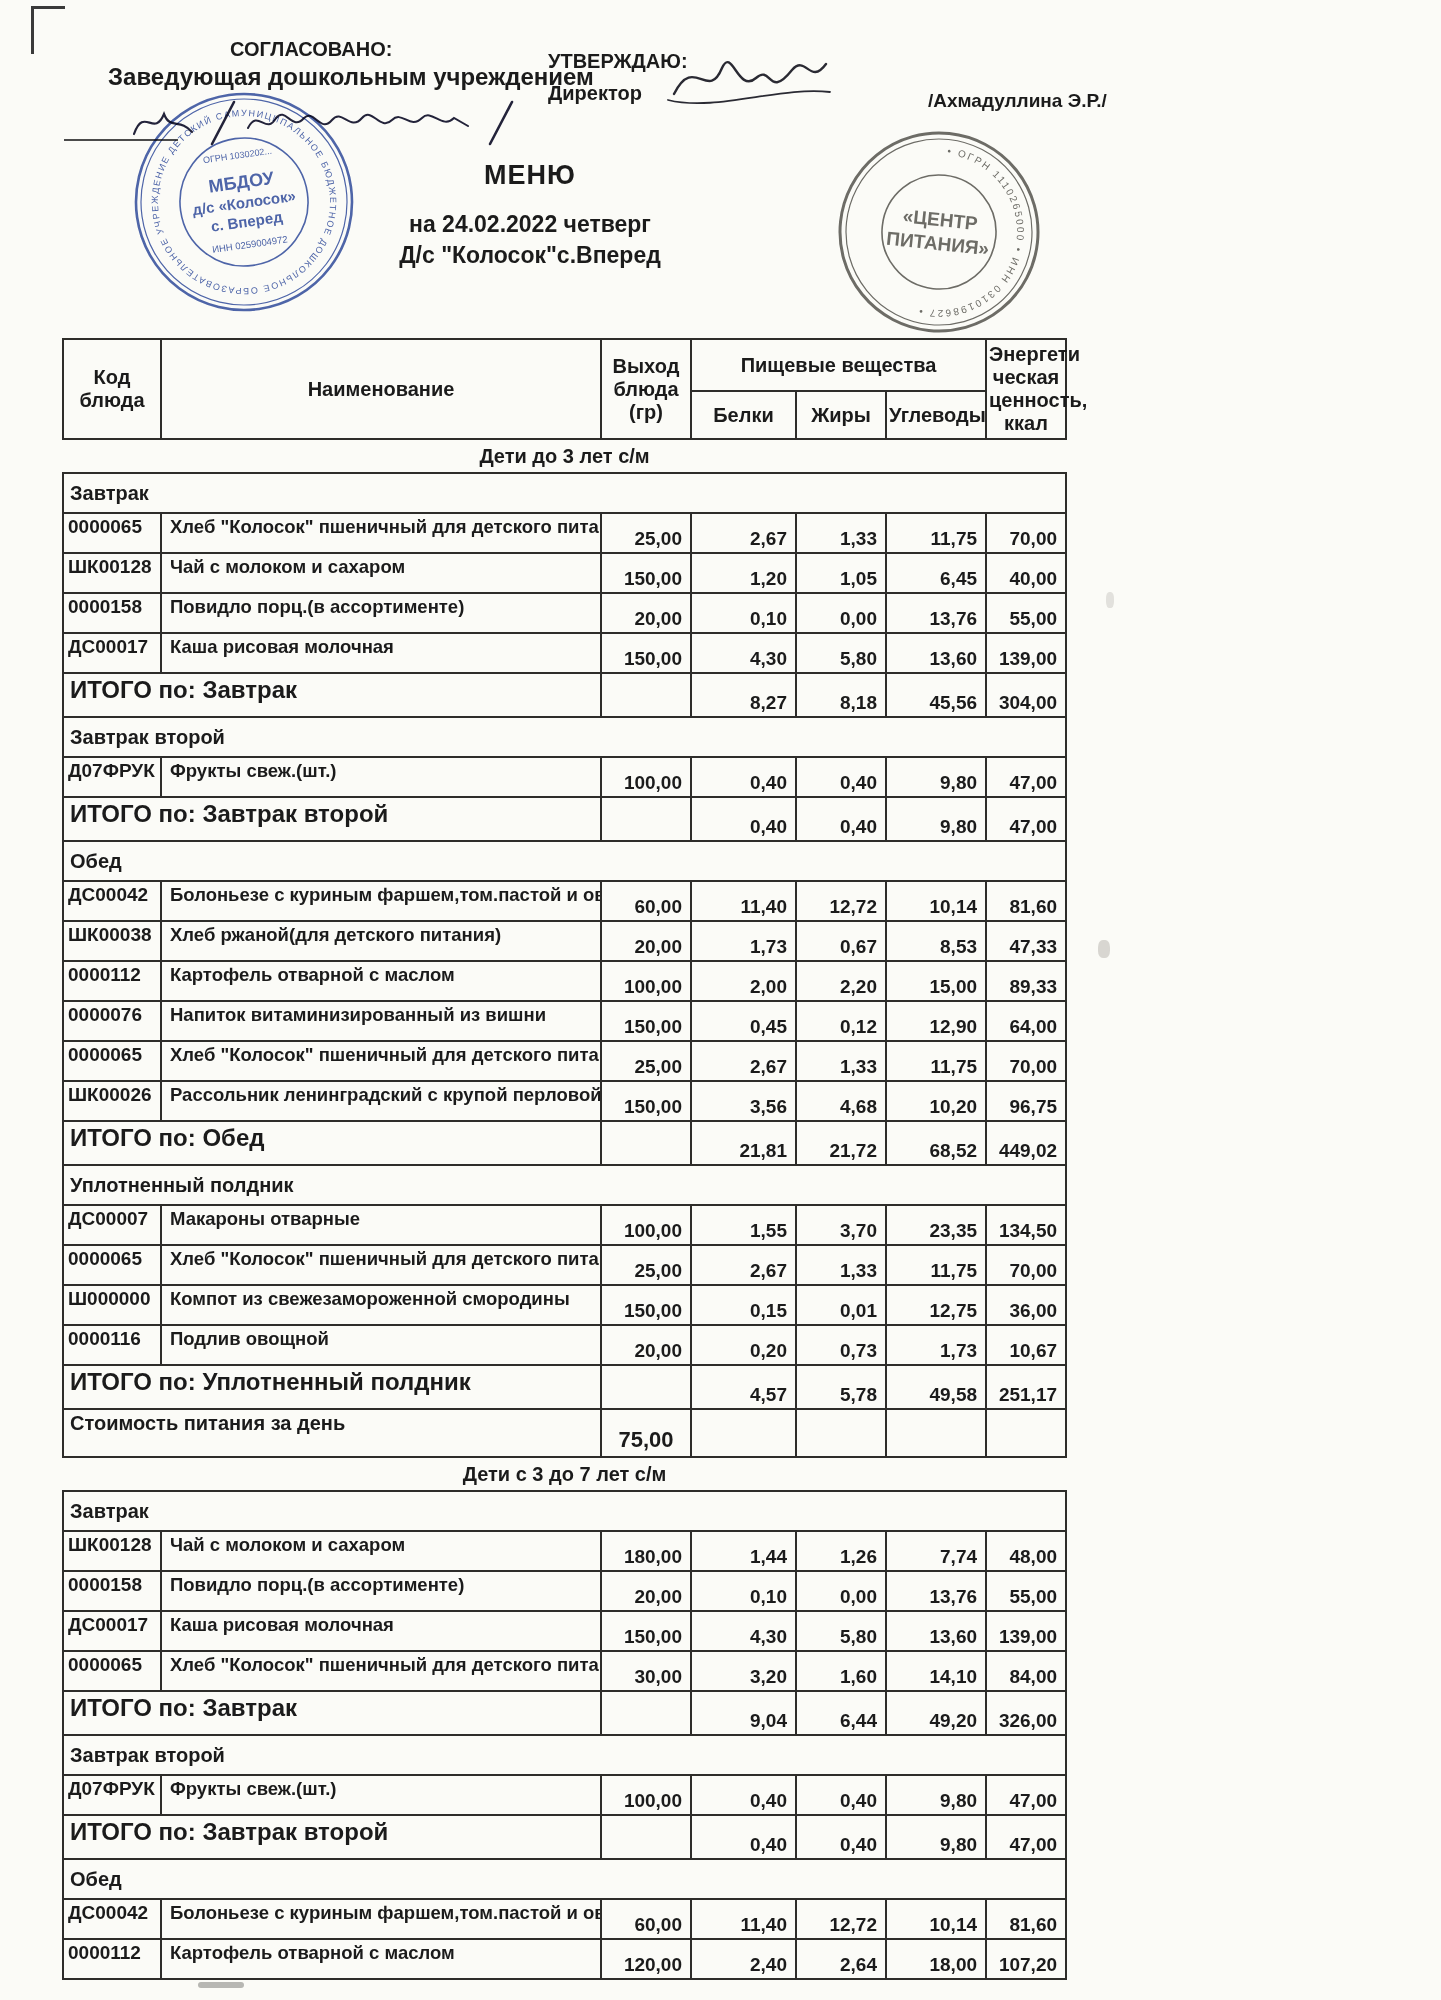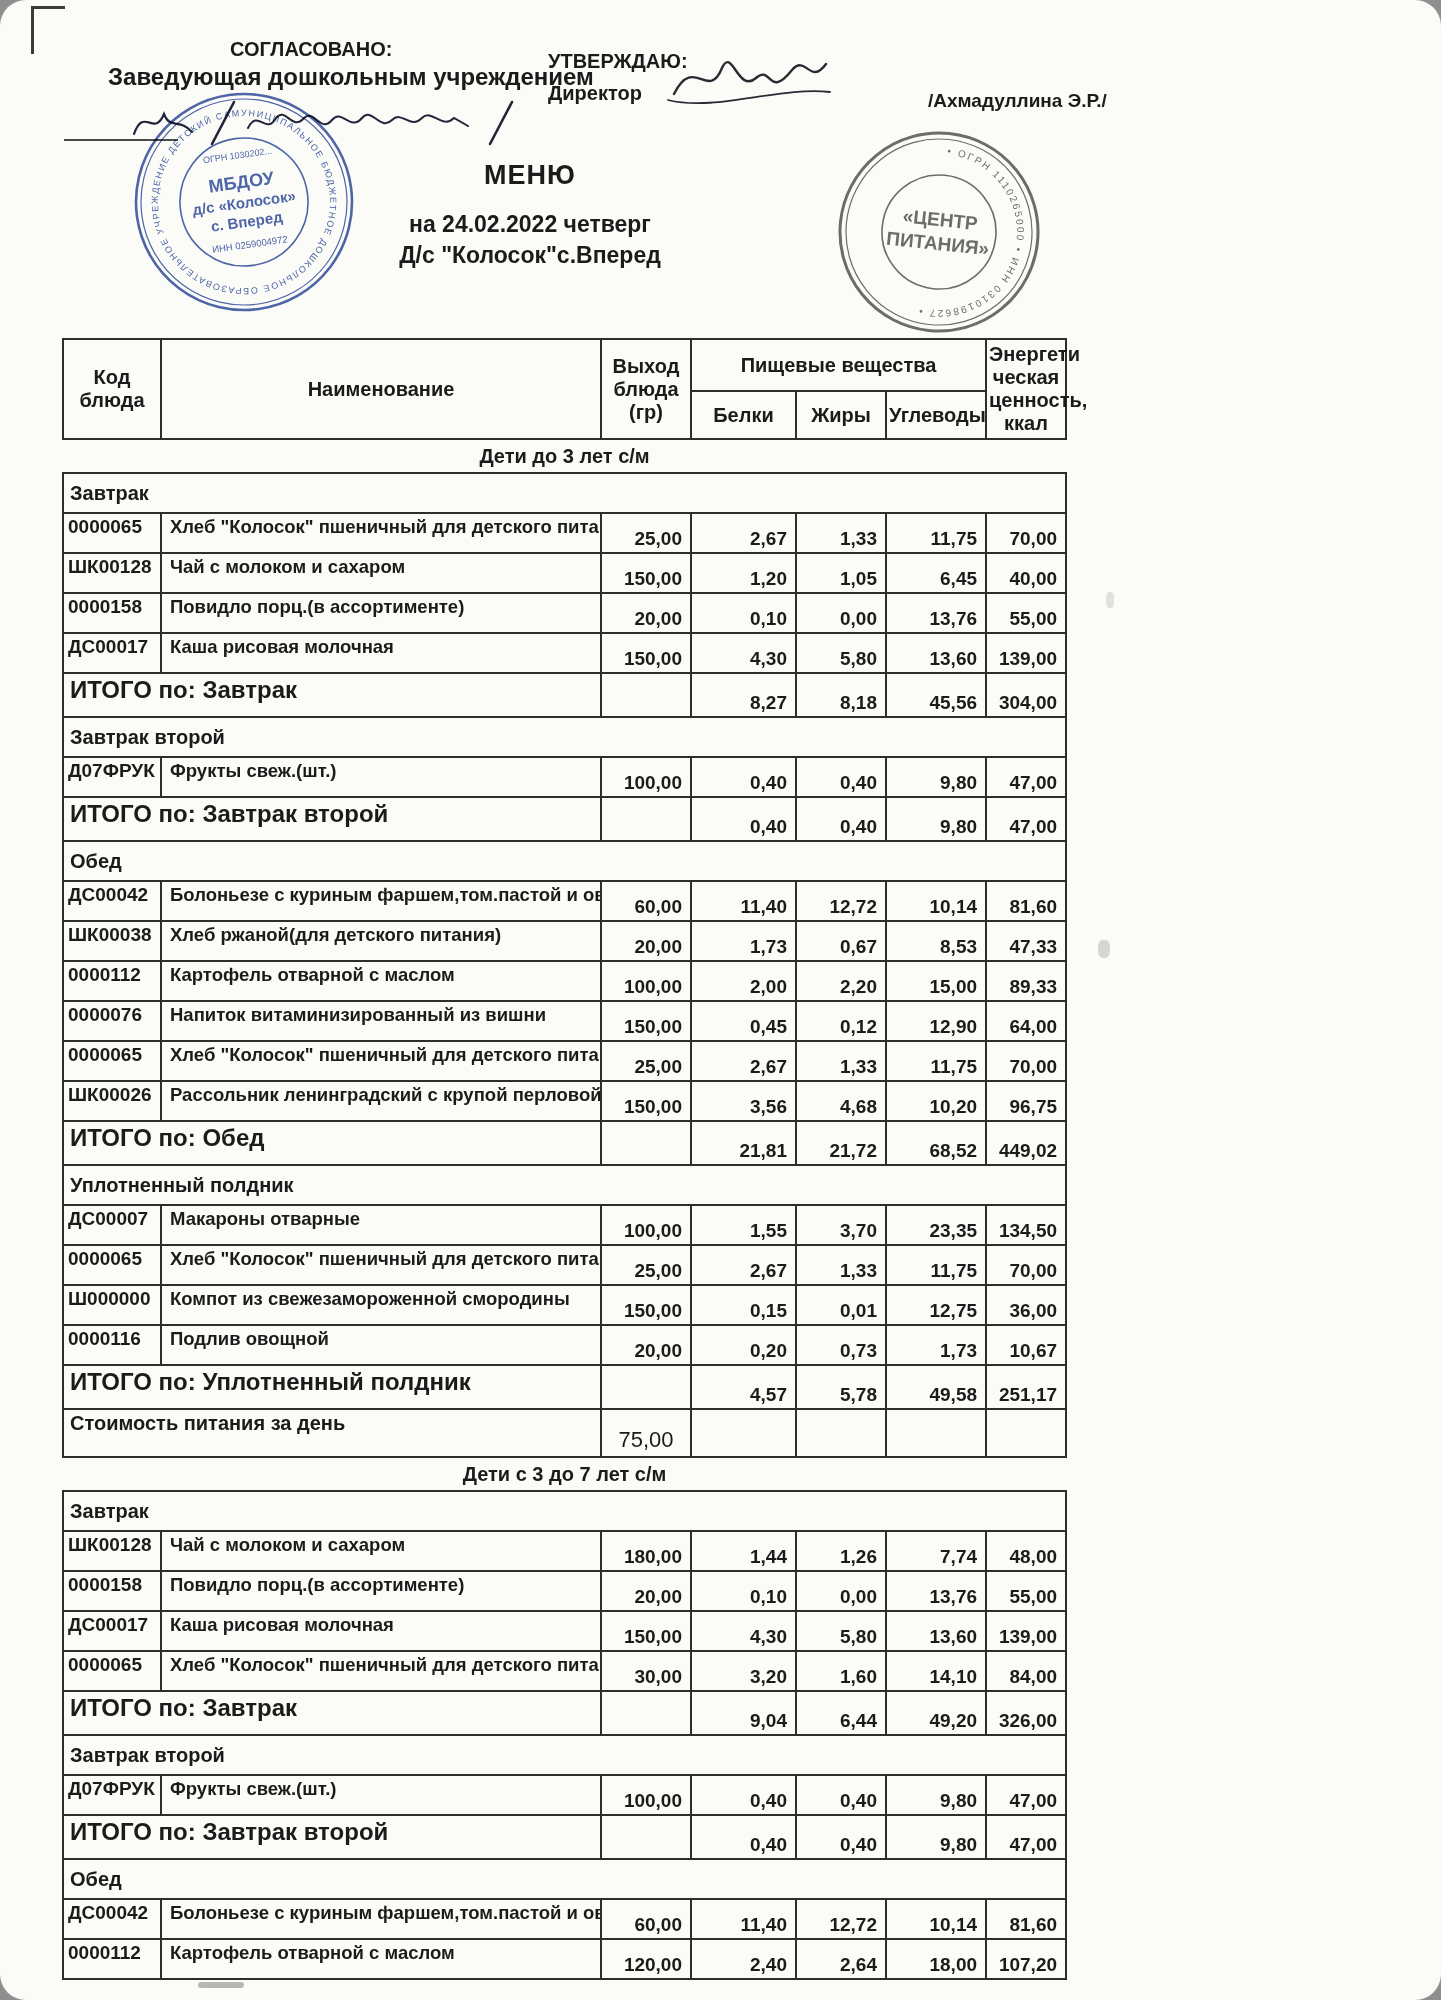--- a/index.html
+++ b/index.html
@@ -1,17 +1,17 @@
 <!DOCTYPE html>
 <html><head>
 <meta charset="utf-8">
 <style>
   html,body{margin:0;padding:0;background:#8f8f8f;}
   .page{position:relative;width:1441px;height:2000px;margin:0 auto;background:#fbfbf7;
-        font-family:"Liberation Sans",sans-serif;color:#1b1b1b;overflow:hidden;border-radius:26px;}
+        font-family:"Liberation Sans",sans-serif;color:#1b1b1b;overflow:hidden;}
   .abs{position:absolute;}
   .b{font-weight:700;}
 
   
   .agreed-label{left:230px;top:38px;font-size:20px;}
   .agreed-role{left:108px;top:63px;font-size:24px;}
   .approved-label{left:548px;top:50px;font-size:20px;}
   .approved-role{left:548px;top:82px;font-size:20px;}
   .approved-name{left:928px;top:90px;font-size:19px;}
   .title-block{left:340px;top:160px;width:380px;text-align:center;}
@@ -35,21 +35,21 @@
   tr.banner td{border:none;text-align:center;font-weight:700;font-size:20px;padding:3px 0;height:26px;}
   tr.meal td{font-weight:700;font-size:20px;text-align:left;padding:7px 6px;height:24px;}
   tr.item{height:40px;}
   td.code{vertical-align:top;font-weight:700;font-size:19px;padding:2px 4px;text-align:left;white-space:nowrap;overflow:hidden;}
   td.name{vertical-align:top;font-weight:700;font-size:18.5px;padding:2px 8px;text-align:left;white-space:nowrap;overflow:hidden;}
   td.num{vertical-align:bottom;text-align:right;font-weight:700;font-size:19px;padding:0 8px 2px 0;white-space:nowrap;}
   tr.total{height:44px;}
   tr.total td.label{vertical-align:top;font-weight:700;font-size:24px;padding:2px 6px;text-align:left;}
   tr.cost{height:48px;}
   tr.cost td.label{vertical-align:top;font-weight:700;font-size:20px;padding:2px 6px;text-align:left;}
-  tr.cost td.value{vertical-align:bottom;font-weight:400;font-size:22px;text-align:center;padding-bottom:3px;}
+  tr.cost td.value{vertical-align:bottom;font-weight:700;font-size:22px;text-align:center;padding-bottom:3px;}
 
   
   .art{position:absolute;background:#3a3a3a;}
   .art1{left:31px;top:6px;width:3px;height:48px;}
   .art2{left:31px;top:6px;width:34px;height:3px;}
   .art3{left:198px;top:1982px;width:46px;height:6px;background:#8a8a86;border-radius:3px;opacity:.6;}
   .art4{left:1098px;top:940px;width:12px;height:18px;background:#b5b2ac;opacity:.5;border-radius:40%;}
   .art5{left:1106px;top:592px;width:8px;height:16px;background:#b5b2ac;opacity:.35;border-radius:40%;}
   svg text{font-family:"Liberation Sans",sans-serif;}
 </style>

